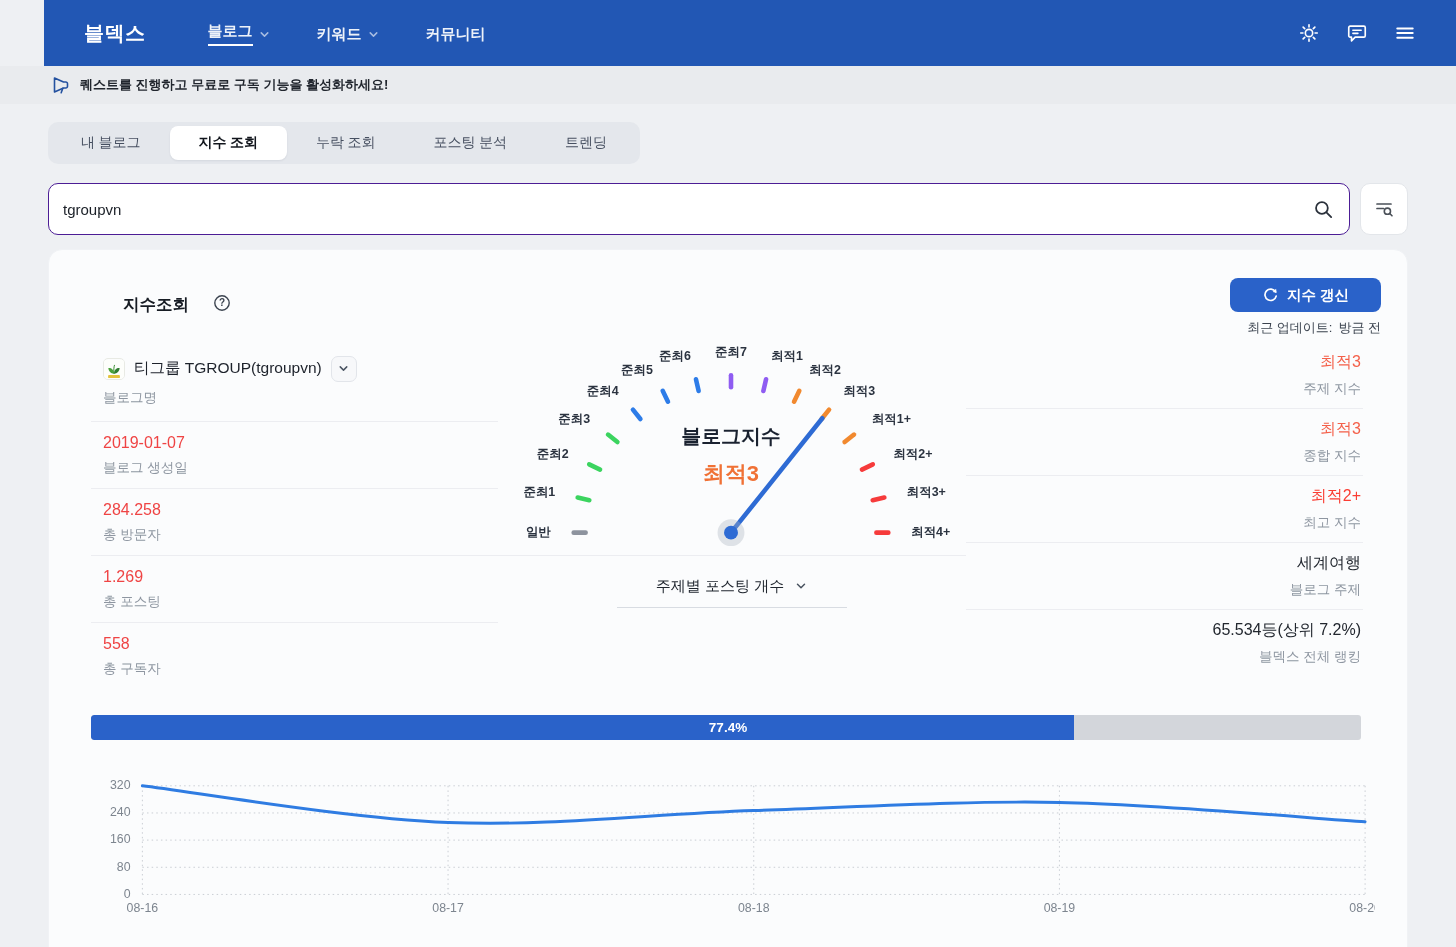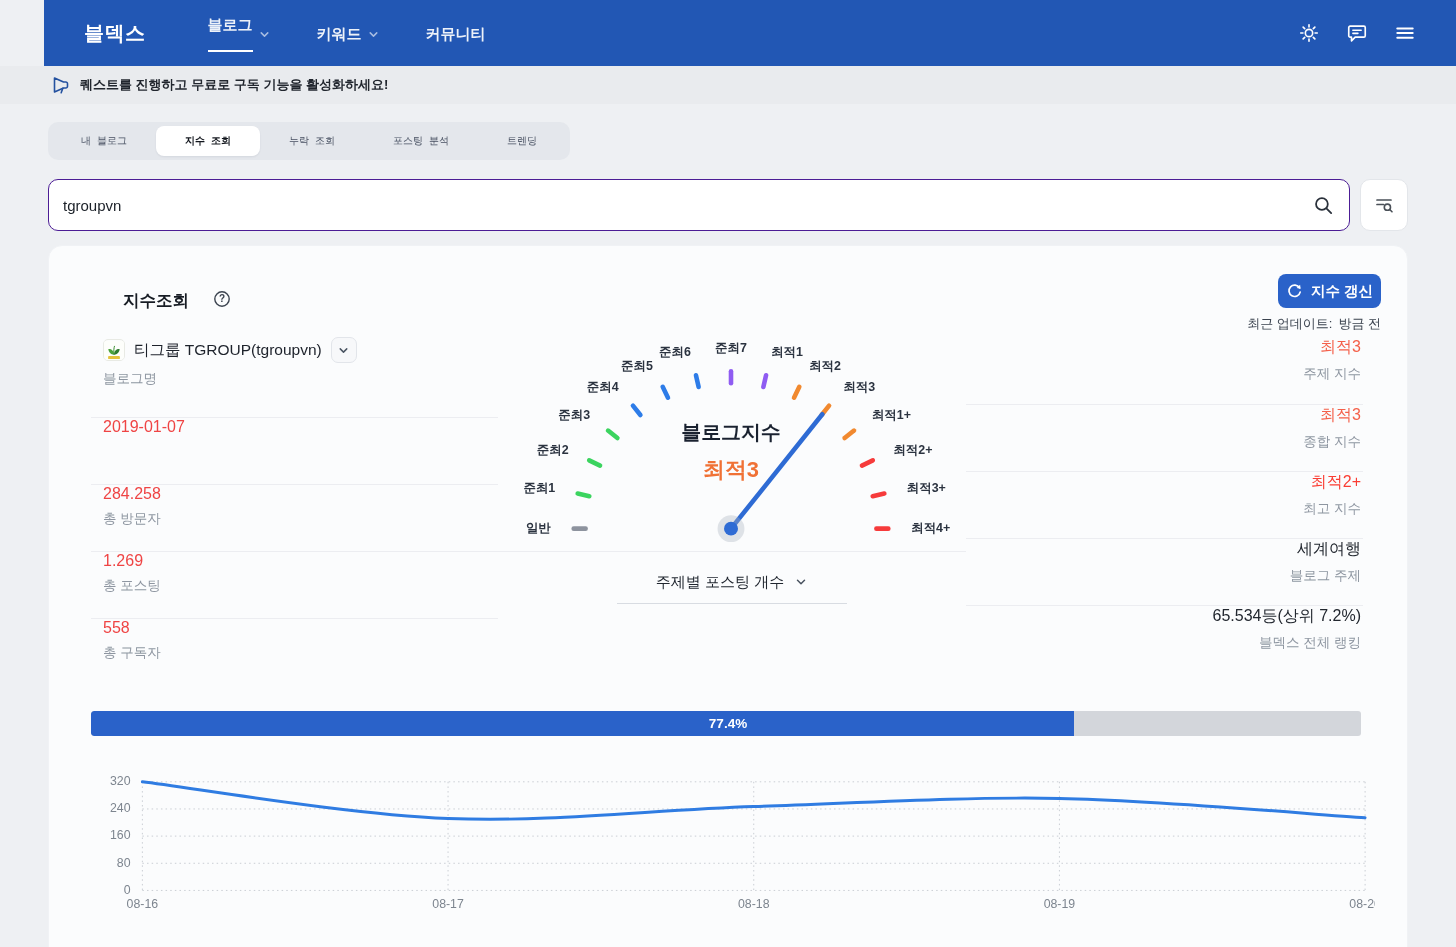--- a/index.html
+++ b/index.html
@@ -10,59 +10,59 @@
   }
   
   .navbar{
     height:66px; background:#2257b4; display:flex; align-items:center;
     padding:0 40px; color:#fff;margin-left:44px;
   }
   .logo{ font-size:20px; font-weight:800; letter-spacing:.5px; cursor:pointer; }
   .nav-items{ display:flex; gap:46px; margin-left:62px; align-items:center; }
   .nav-item{ display:flex; align-items:center; gap:5px; font-size:15px; font-weight:700;
     color:rgba(255,255,255,.92); cursor:pointer; padding:6px 0 4px; }
-  .nav-item.active .nav-label{ border-bottom:2px solid #fff; padding-bottom:15px;text-align:right; }
+  .nav-item.active .nav-label{ border-bottom:2px solid #fff; padding-bottom:3px;text-align:right; }
   .nav-item svg{ opacity:.75; }
   .nav-icons{ margin-left:auto; display:flex; gap:26px; align-items:center; }
   .nav-icon{ width:22px; height:22px; display:inline-flex; cursor:pointer; }
   
   .quest-banner{ height:38px; background:#e9ebee; display:flex; align-items:center;
     padding:0 50px; gap:10px; }
   .quest-banner span{ font-size:13px; font-weight:600; color:#21262e; }
   
   .content{ padding:18px 48px 0; }
   .tabbar{ display:inline-flex; background:#e4e7ec; border-radius:10px; padding:4px; }
-  .tab{ border:none; background:transparent; font-family:Liberation Mono, monospace; font-size:10px;
+  .tab{ border:none; background:transparent; font-family:Liberation Serif, serif; font-size:14px;
     color:#475061; padding:8px 29px; border-radius:8px; cursor:pointer; white-space:nowrap; }
   .tab.active{ background:#fff; color:#11151c; font-weight:700; box-shadow:0 1px 2px rgba(30,40,60,.08); }
   .search-row{ display:flex; gap:10px; margin-top:19px; }
   .search-box{ flex:1; position:relative; }
   .search-box input{ width:100%; height:52px; border:1px solid #4c1d95; border-radius:10px;
     background:#fff; font-family:inherit; font-size:15px; color:#1b2028; padding:0 54px 0 14px; outline:none; }
   .search-btn{ position:absolute; right:8px; top:8px; width:38px; height:36px; border:none;
     background:transparent; cursor:pointer; display:flex; align-items:center; justify-content:center; }
   .history-btn{ width:48px; height:52px; border:1px solid #e3e6ea; border-radius:10px;
     background:#fff; cursor:pointer; display:flex; align-items:center; justify-content:center; }
   
   .panel{ margin-top:14px; background:#fbfcfd; border:1px solid #f0f2f5; border-radius:14px;
     padding:28px 26px 40px; height:740px; }
   .panel-head{ display:flex; justify-content:space-between; align-items:flex-start; }
   .panel-title-wrap{ display:flex; align-items:flex-start; gap:24px; margin:16px 0 0 48px; }
   .panel-title{ font-size:16.5px; font-weight:700; color:#171c24; }
   .help-icon{ cursor:pointer; display:inline-flex; }
   .panel-head-right{ display:flex; flex-direction:column; align-items:flex-end; gap:7px; }
   .refresh-btn{ display:flex; align-items:center; gap:8px; background:#2a62c9; color:#fff;
-    border:none; border-radius:8px; height:34px; padding:0 8px; font-family:inherit;
+    border:none; border-radius:8px; height:34px; padding:0 32px; font-family:inherit;
     font-size:14.5px; font-weight:600; cursor:pointer; }
   .update-caption{ font-size:13px; color:#3a424e; }
   .update-caption .v{ margin-left:6px; }
   
   .stats-grid{ display:grid; grid-template-columns:407px 468px 397px; margin:4px 20px 0 16px; }
   .col{ display:flex; flex-direction:column; }
-  .row{ height:67px; display:flex; flex-direction:column; justify-content:flex-start; padding-left:12px; }
+  .row{ height:67px; display:flex; flex-direction:column; justify-content:center; padding-left:12px; }
   .row.first{ height:80px; }
   .col-left .row + .row, .col-right .row + .row,
   .col-center .crow{ border-top:1px solid #ecedf1; }
   .col-right .row{ align-items:flex-end; padding-right:2px; padding-left:0; text-align:right; }
   .stat-value{ font-size:16px; font-weight:500; color:#ef4444; }
   .stat-label{ font-size:13.5px; color:#8e96a1; margin-top:7px; }
   .name-line{ display:flex; align-items:center; gap:9px; }
   .blog-name{ font-size:15.5px; font-weight:500; color:#1d222b; }
   .avatar{ width:22px; height:22px; border-radius:5px; overflow:hidden; display:inline-flex;
     border:1px solid #e8eae4; }
@@ -226,20 +226,21 @@
         <button class="mini-drop">
                   <svg width="13" height="13" viewBox="0 0 16 16">
                     <path d="M4 6 l4 4 4 -4" fill="none" stroke="#4b5563" stroke-width="1.8" stroke-linecap="round" stroke-linejoin="round"></path>
                   </svg>
                 </button>
       </div>
       <div class="stat-label">블로그명</div>
     </div>
     <div class="row">
       <div class="stat-value">2019-01-07</div>
+      <div class="stat-label">블로그 생성일</div>
     </div>
     <div class="row">
       <div class="stat-value">284.258</div>
       <div class="stat-label">총 방문자</div>
     </div>
     <div class="row">
       <div class="stat-value">1.269</div>
       <div class="stat-label">총 포스팅</div>
     </div>
     <div class="row">

